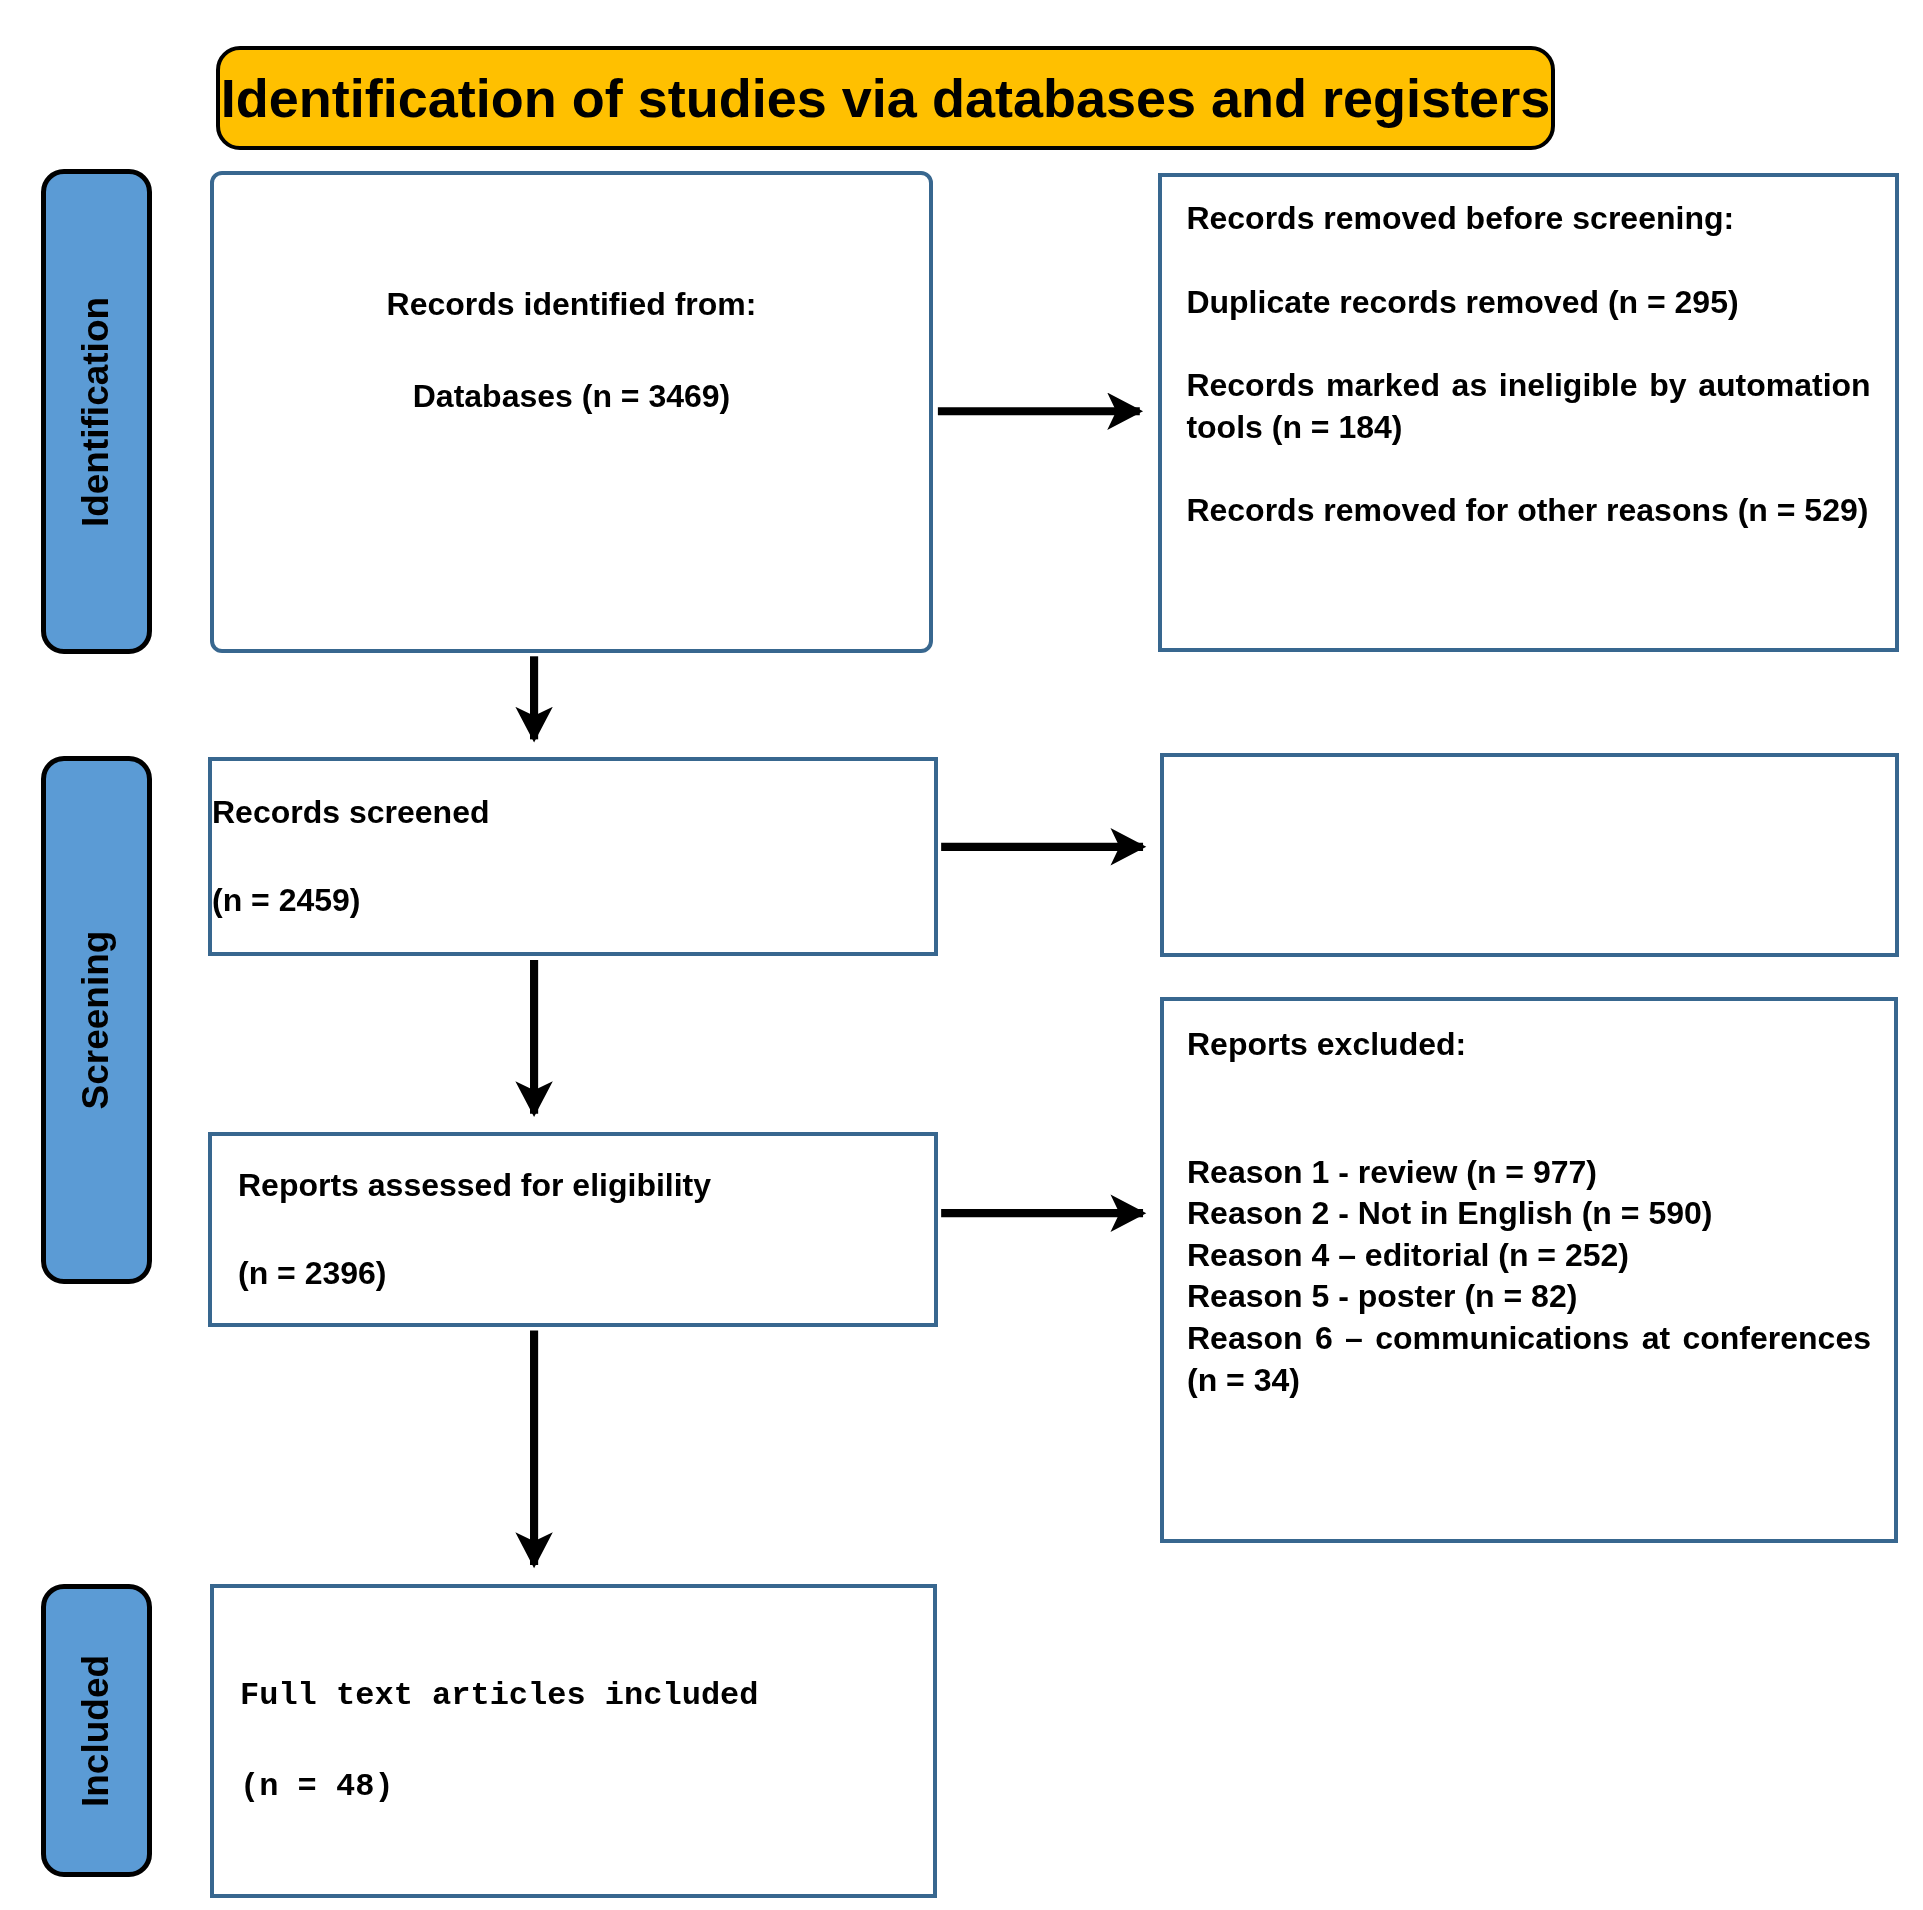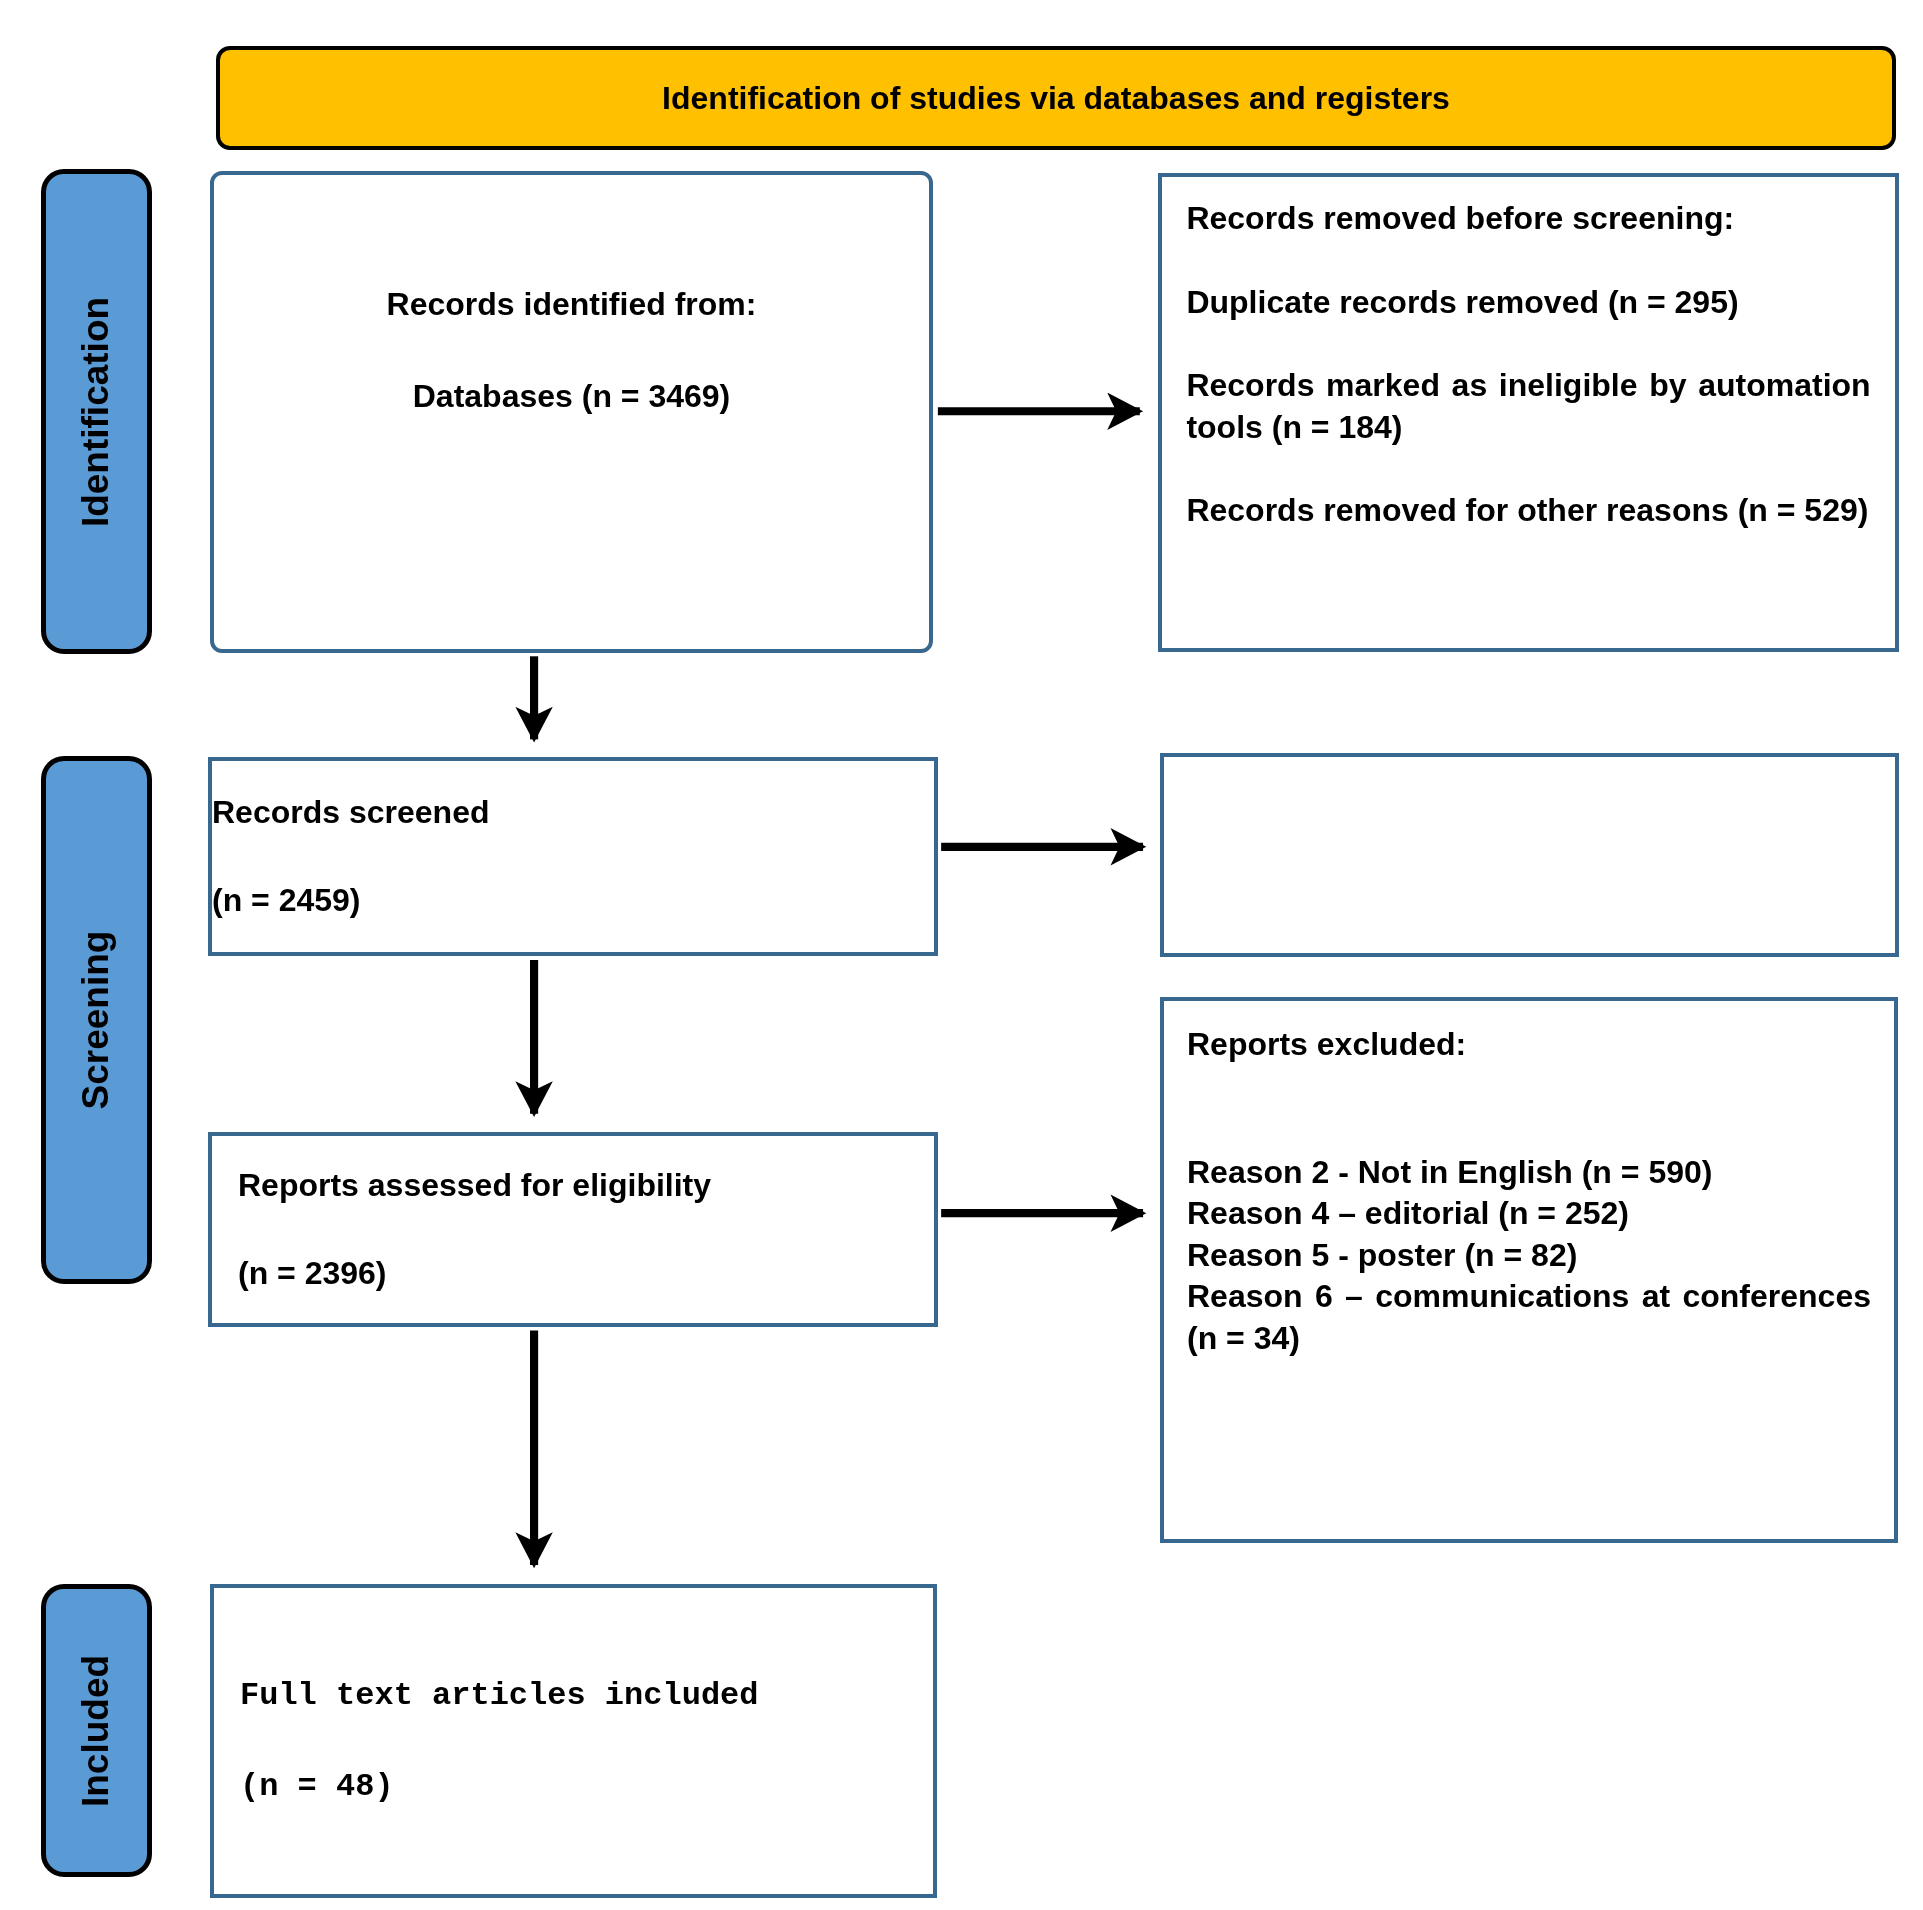--- a/index.html
+++ b/index.html
@@ -6,24 +6,24 @@
   .canvas{
     position:relative;
     width:1923px;height:1911px;
     background:#ffffff;
     font-family:"Liberation Sans", sans-serif;
     font-weight:bold;
     color:#000;
     overflow:hidden;
   }
   .banner{
-    position:absolute;left:216px;top:46px;width:1680px;height:104px;
-    background:#FFC000;border:4.9px solid #000;border-radius:14px;
+    position:absolute;left:216px;top:46px;width:1339px;height:104px;
+    background:#FFC000;border:4.9px solid #000;border-radius:24px;
     display:flex;align-items:center;justify-content:center;
-    font-size:32px;box-sizing:border-box;
+    font-size:54px;box-sizing:border-box;
   }
   .stage{
     position:absolute;width:111px;
     background:#5B9BD5;border:5.7px solid #000;border-radius:23px;
     display:flex;align-items:center;justify-content:center;
     box-sizing:border-box;
   }
   .stage .vtext{transform:rotate(-90deg);white-space:nowrap;font-size:37px;}
   #stage-identification{left:41px;top:169px;height:485px;}
   #stage-screening{left:41px;top:756px;height:528px;}
@@ -110,20 +110,21 @@
   <div class="fbox" id="box-empty"></div>
 
   <div class="fbox" id="box-reports-assessed">
     <div>Reports assessed for eligibility</div>
     <div>(n = 2396)</div>
   </div>
 
   <div class="fbox" id="box-reports-excluded">
     <div class="heading">Reports excluded:</div>
     <div class="reasons">
+      <div class="reason">Reason 1 - review (n = 977)</div>
       <div class="reason">Reason 2 - Not in English (n = 590)</div>
       <div class="reason">Reason 4 – editorial (n = 252)</div>
       <div class="reason">Reason 5 - poster (n = 82)</div>
       <div class="reason">Reason 6 – communications at conferences (n = 34)</div>
     </div>
   </div>
 
   <div class="fbox" id="box-full-text-included">
     <div>Full text articles included</div>
     <div>(n = 48)</div>

